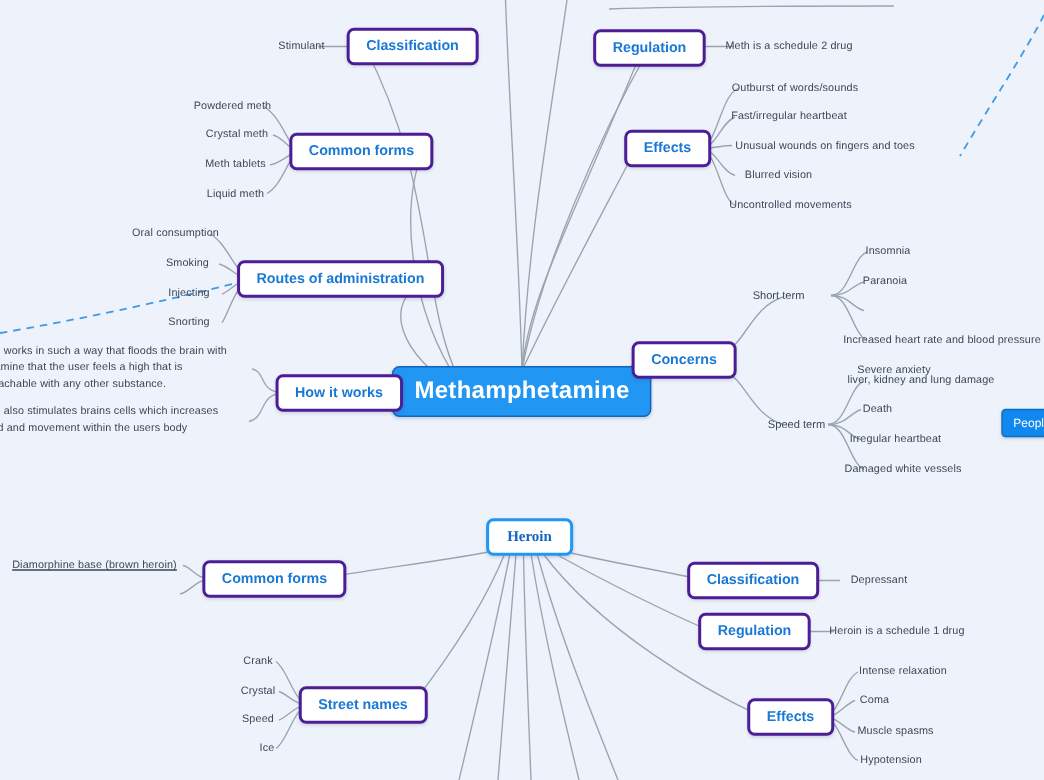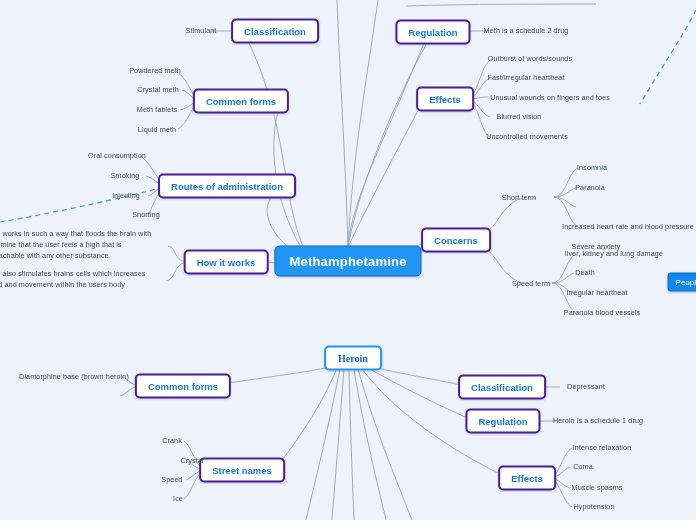--- a/index.html
+++ b/index.html
@@ -28,21 +28,21 @@
     white-space: nowrap;
     transform: translate(-50%, -50%);
   }
   
   .node.root-filled {
     background: #2196f3;
     border: 1px solid #1565c0;
     border-radius: 5px;
     color: #ffffff;
     font-weight: bold;
-    font-size: 13px;
+    font-size: 16px;
     padding: 7px 14px;
     letter-spacing: .2px;
     box-shadow: 0 1px 2px rgba(30,60,110,.18);
   }
   
   .node.root-outline {
     background: #ffffff;
     border: 2px solid #2196f3;
     border-radius: 5px;
     color: #1565c0;
@@ -199,21 +199,21 @@
   <div class="node branch" style="left:241px; top:101px;">Common forms</div>
   <div class="node leaf" style="left:155px; top:71px;">Powdered meth</div>
   <div class="node leaf" style="left:158px; top:90px;">Crystal meth</div>
   <div class="node leaf" style="left:157px; top:110px;">Meth tablets</div>
   <div class="node leaf" style="left:157px; top:130px;">Liquid meth</div>
 
   <div class="node branch" style="left:227px; top:186px;">Routes of administration</div>
   <div class="node leaf" style="left:117px; top:156px;">Oral consumption</div>
   <div class="node leaf" style="left:125px; top:176px;">Smoking</div>
   <div class="node leaf" style="left:126px; top:196px;">Injecting</div>
-  <div class="node leaf" style="left:126px; top:215px;margin-left:20px;">Snorting</div>
+  <div class="node leaf" style="left:126px; top:215px;">Snorting</div>
 
   <div class="node branch" style="left:226px; top:262px;">How it works</div>
   <div class="node leaf multiline clipleft" style="left:-18px; top:246px;">Meth works in such a way that floods the brain with dopamine that the user feels a high that is unreachable with any other substance.</div>
   <div class="node leaf multiline clipleft" style="left:-18px; top:281px;">Meth also stimulates brains cells which increases mood and movement within the users body</div>
 
   <div class="node branch" style="left:433px; top:32px;">Regulation</div>
   <div class="node leaf" style="left:526px; top:31px;">Meth is a schedule 2 drug</div>
 
   <div class="node branch" style="left:445px; top:99px;">Effects</div>
   <div class="node leaf" style="left:530px; top:59px;">Outburst of words/sounds</div>
@@ -227,32 +227,32 @@
   <div class="node midlabel" style="left:519px; top:197px;">Short term</div>
   <div class="node leaf" style="left:592px; top:168px;">Insomnia</div>
   <div class="node leaf" style="left:590px; top:188px;">Paranoia</div>
   <div class="node leaf" style="left:596px; top:207px;margin-top:40px;">Severe anxiety</div>
   <div class="node leaf" style="left:628px; top:227px;">Increased heart rate and blood pressure</div>
 
   <div class="node midlabel" style="left:531px; top:283px;">Speed term</div>
   <div class="node leaf" style="left:614px; top:254px;">liver, kidney and lung damage</div>
   <div class="node leaf" style="left:585px; top:273px;">Death</div>
   <div class="node leaf" style="left:597px; top:293px;">Irregular heartbeat</div>
-  <div class="node leaf" style="left:602px; top:313px;">Paranoia blood vessels</div>
+  <div class="node leaf" style="left:602px; top:313px;">Damaged white vessels</div>
 
   <div class="node badge" style="left:688px; top:282px;">People</div>
 
   <div class="node root-outline" style="left:353px; top:358px;">Heroin</div>
 
   <div class="node branch" style="left:183px; top:386px;">Common forms</div>
-  <div class="node leaf" style="left:74px; top:377px;">Diamorphine base (brown heroin)</div>
+  <div class="node leaf" style="left:63px; top:377px;text-decoration:underline;">Diamorphine base (brown heroin)</div>
 
   <div class="node branch" style="left:242px; top:470px;">Street names</div>
   <div class="node leaf" style="left:172px; top:441px;">Crank</div>
-  <div class="node leaf" style="left:172px; top:461px;margin-left:20px;">Crystal</div>
+  <div class="node leaf" style="left:172px; top:461px;">Crystal</div>
   <div class="node leaf" style="left:172px; top:480px;">Speed</div>
   <div class="node leaf" style="left:178px; top:499px;">Ice</div>
 
   <div class="node branch" style="left:502px; top:387px;">Classification</div>
   <div class="node leaf" style="left:586px; top:387px;">Depressant</div>
 
   <div class="node branch" style="left:503px; top:421px;">Regulation</div>
   <div class="node leaf" style="left:598px; top:421px;">Heroin is a schedule 1 drug</div>
 
   <div class="node branch" style="left:527px; top:478px;">Effects</div>

